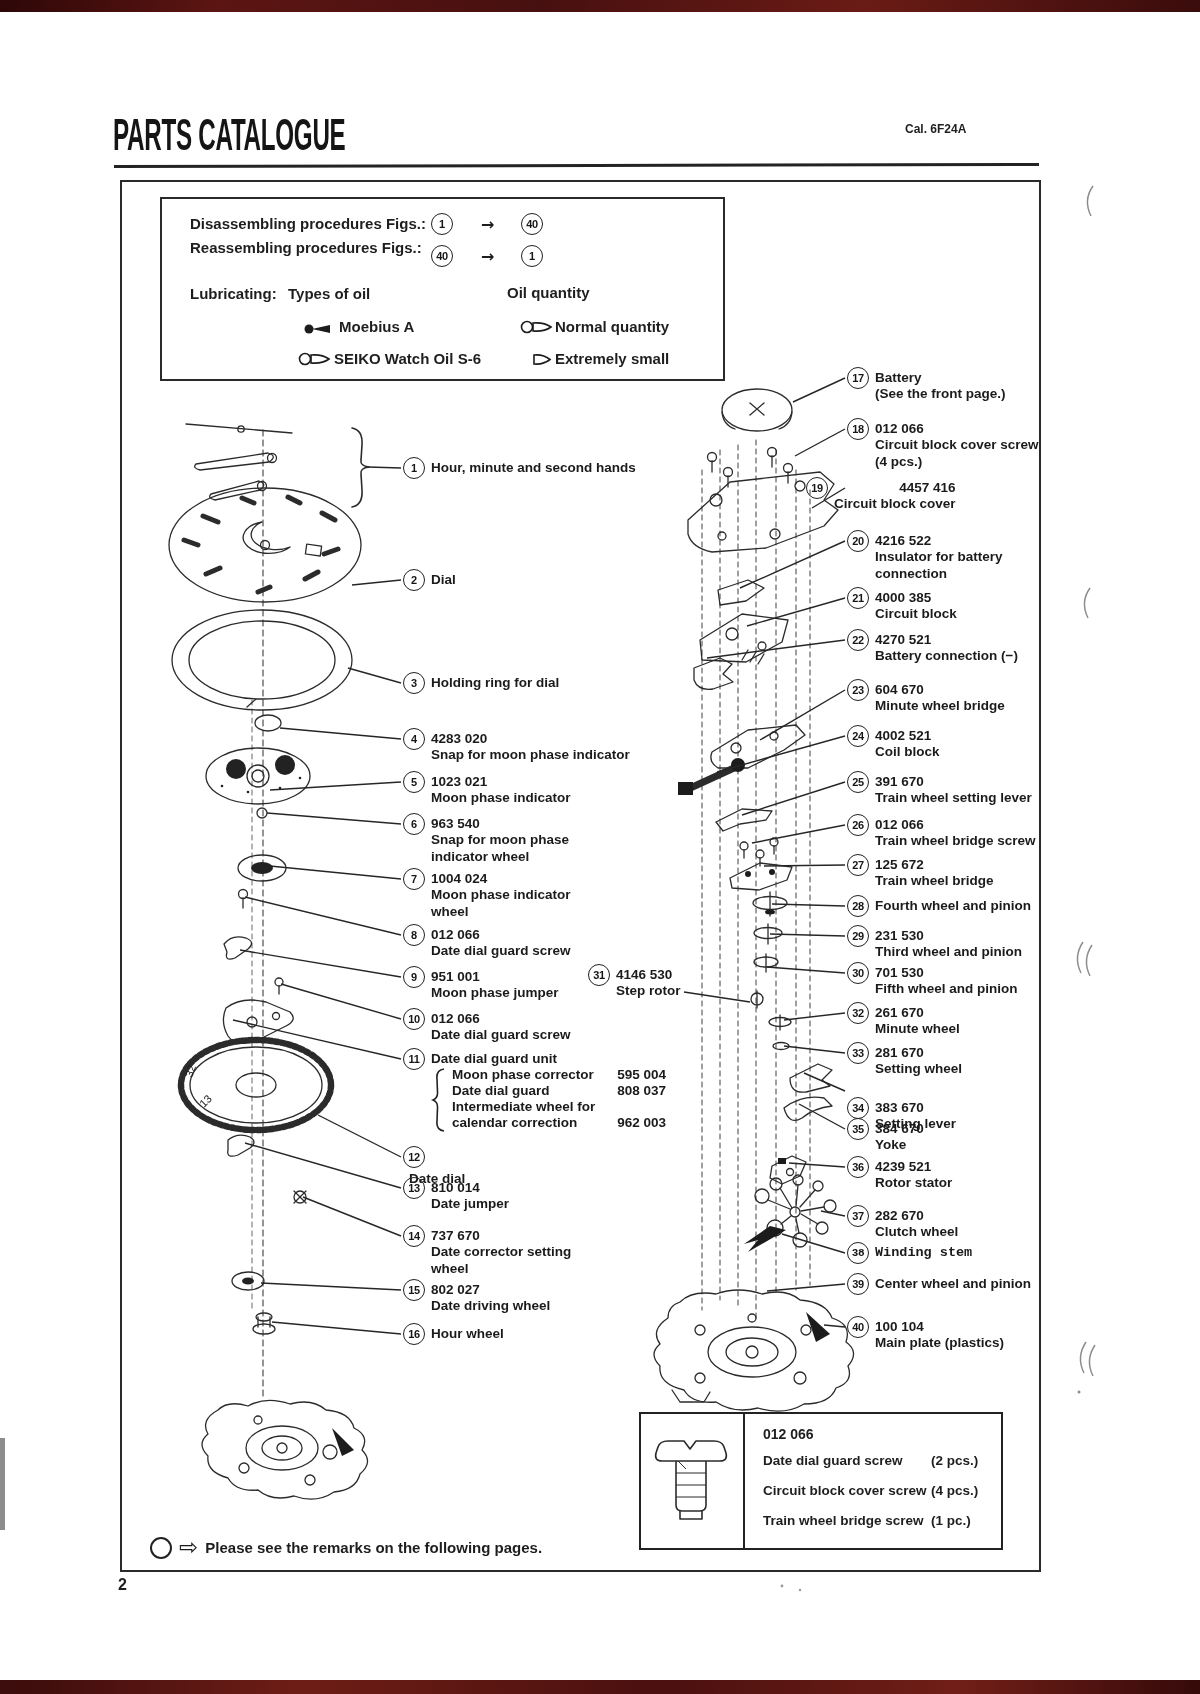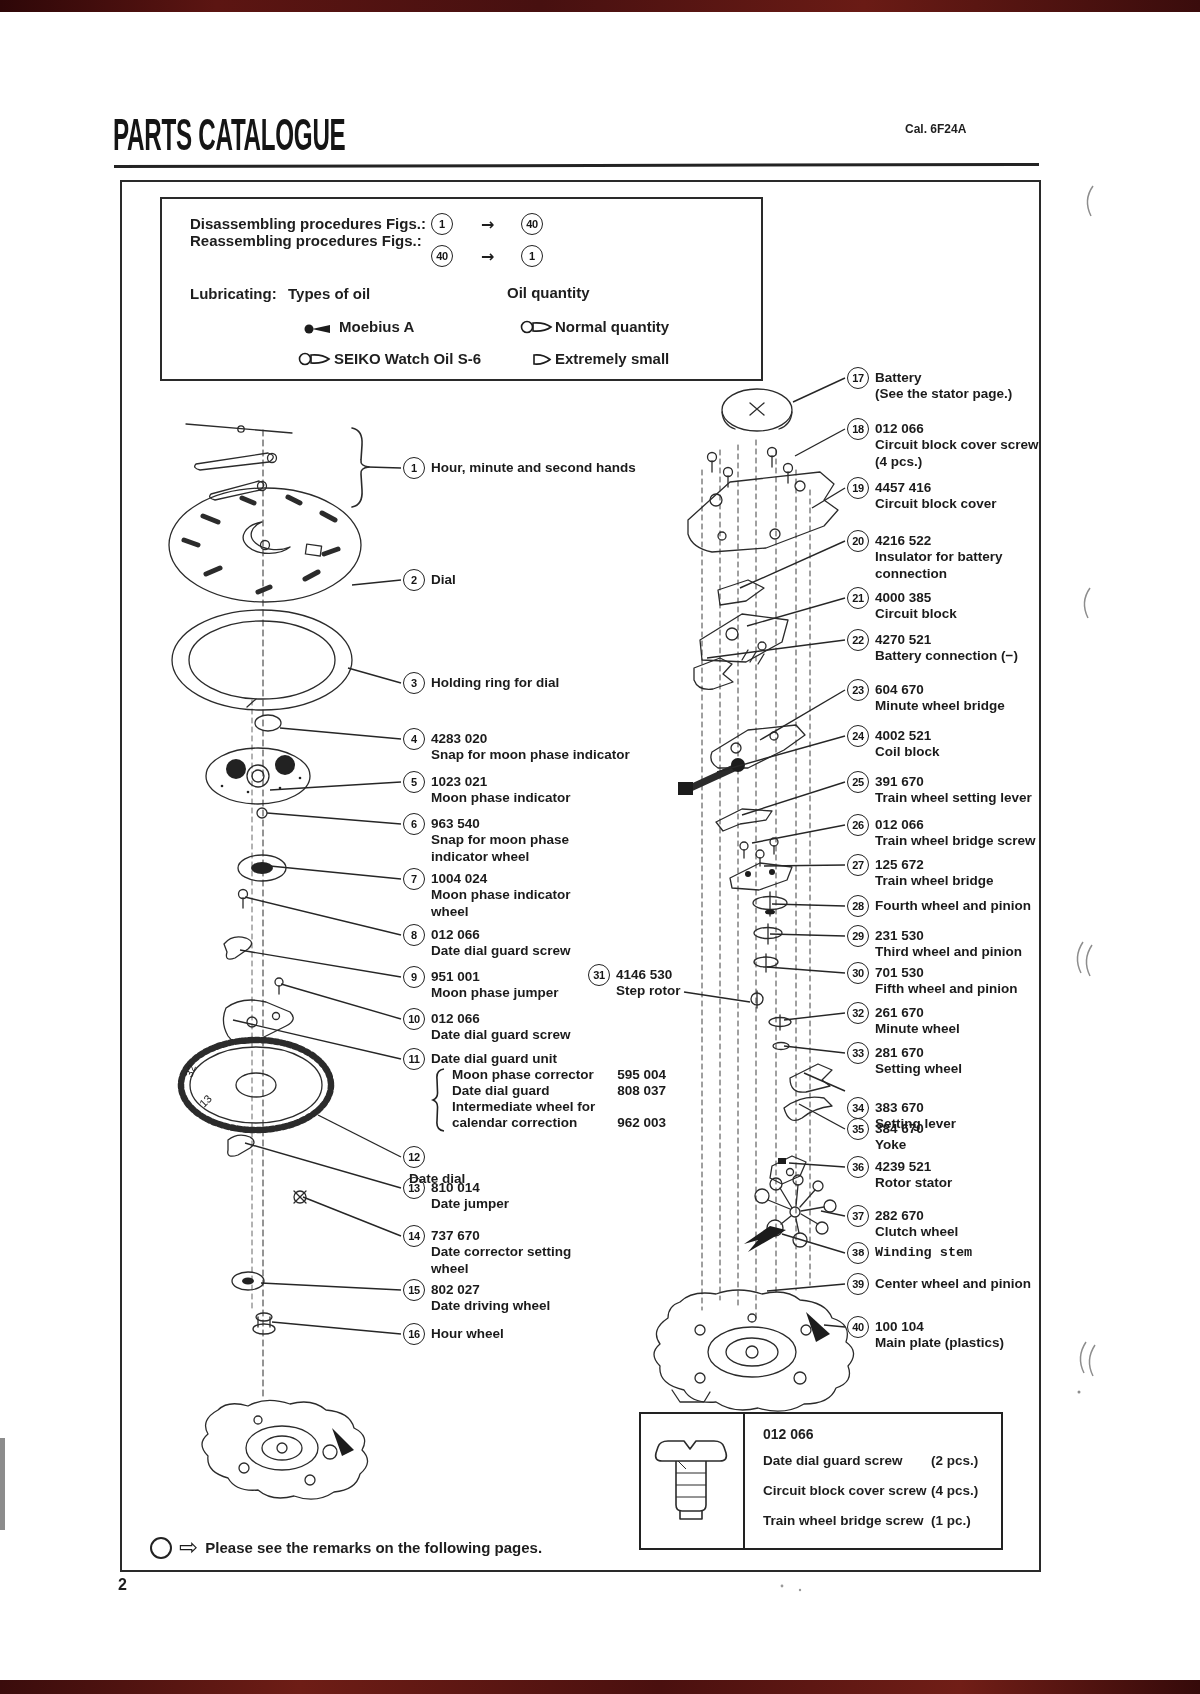--- a/index.html
+++ b/index.html
@@ -8,21 +8,21 @@
   .topbar{position:absolute;top:0;left:0;right:0;height:12px;
     background:linear-gradient(90deg,#2e0708,#5c1512 18%,#471010 45%,#6a1b15 72%,#3a0c0c);}
   .botbar{position:absolute;bottom:0;left:0;right:0;height:14px;
     background:linear-gradient(90deg,#3a0c0c,#6e1d16 25%,#4a100f 55%,#711e17 80%,#350a0a);}
   .smudge{position:absolute;left:0;top:1438px;width:5px;height:92px;background:#2e2e2e;opacity:.55;}
   .title{position:absolute;left:113px;top:110px;font-size:44px;font-weight:700;letter-spacing:-.5px;
          transform:scaleX(.55);transform-origin:left center;white-space:nowrap;color:#151515;}
   .caliber{position:absolute;left:905px;top:122px;font-size:12px;font-weight:700;}
   .title-rule{position:absolute;left:114px;top:164px;width:925px;height:3px;background:#232323;transform:rotate(-.12deg);}
   .content-box{position:absolute;left:120px;top:180px;width:917px;height:1388px;border:2px solid #2a2a2a;}
-  .info-box{position:absolute;left:160px;top:197px;width:561px;height:180px;border:2px solid #2a2a2a;padding-left:38px;}
+  .info-box{position:absolute;left:160px;top:197px;width:561px;height:180px;border:2px solid #2a2a2a;}
   .ib{position:absolute;font-size:15px;font-weight:700;white-space:nowrap;}
   .co-num{width:22px;height:22px;border:1.8px solid #222;border-radius:50%;display:inline-flex;
           align-items:center;justify-content:center;font-size:11px;font-weight:700;letter-spacing:-.3px;
           box-sizing:border-box;flex:none;background:transparent;color:#161616;}
   .proc-arrow{font-size:16px;font-weight:700;font-family:"DejaVu Sans",sans-serif;}
   .diagram{position:absolute;left:0;top:0;z-index:1;}
   #callouts{position:absolute;left:0;top:0;width:1200px;height:1694px;z-index:2;pointer-events:none;}
   .callout{position:absolute;display:flex;align-items:flex-start;}
   .co-text{margin-left:6px;font-size:13.5px;font-weight:700;line-height:16.5px;white-space:nowrap;padding-top:2.5px;color:#1b1b1b;}
   .co-line{height:16.5px;}
@@ -54,21 +54,21 @@
   <div class="caliber">Cal. 6F24A</div>
   <div class="title-rule"></div>
   <div class="content-box"></div>
 
   <div class="info-box">
     <div class="ib" style="left:28px;top:16px;">Disassembling procedures Figs.:</div>
     <div class="co-num ib" style="left:269px;top:14px;">1</div>
     <div class="ib proc-arrow" style="left:319px;top:16px;">→</div>
     <div class="co-num ib" style="left:359px;top:14px;">40</div>
 
-    <div class="ib" style="left:28px;top:33px;">Reassembling procedures Figs.:</div>
+    <div class="ib" style="left:28px;top:40px;">Reassembling procedures Figs.:</div>
     <div class="co-num ib" style="left:269px;top:46px;">40</div>
     <div class="ib proc-arrow" style="left:319px;top:48px;">→</div>
     <div class="co-num ib" style="left:359px;top:46px;">1</div>
 
     <div class="ib" style="left:28px;top:86px;">Lubricating:</div>
     <div class="ib" style="left:126px;top:86px;">Types of oil</div>
     <div class="ib" style="left:345px;top:85px;">Oil quantity</div>
 
     <svg class="ib" style="left:140px;top:122px;" width="32" height="16">
       <circle cx="7" cy="8" r="4.5" fill="#1c1c1c"></circle>
@@ -453,32 +453,32 @@
         <div class="co-num">31</div>
         <div class="co-text">
           <div class="co-line">4146 530</div>
           <div class="co-line">Step rotor</div>
         </div>
       </div>
       <div class="callout" style="left: 847px; top: 367px;">
         <div class="co-num">17</div>
         <div class="co-text">
           <div class="co-line">Battery</div>
-          <div class="co-line">(See the stator page.)</div>
+          <div class="co-line">(See the front page.)</div>
         </div>
       </div>
       <div class="callout" style="left: 847px; top: 418px;">
         <div class="co-num">18</div>
         <div class="co-text">
           <div class="co-line">012 066</div>
           <div class="co-line">Circuit block cover screw</div>
           <div class="co-line">(4 pcs.)</div>
         </div>
       </div>
-      <div class="callout" style="left: 847px; top: 477px;">
+      <div class="callout" style="left: 806px; top: 477px; text-align: right;">
         <div class="co-num">19</div>
         <div class="co-text">
           <div class="co-line">4457 416</div>
           <div class="co-line">Circuit block cover</div>
         </div>
       </div>
       <div class="callout" style="left: 847px; top: 530px;">
         <div class="co-num">20</div>
         <div class="co-text">
           <div class="co-line">4216 522</div>

